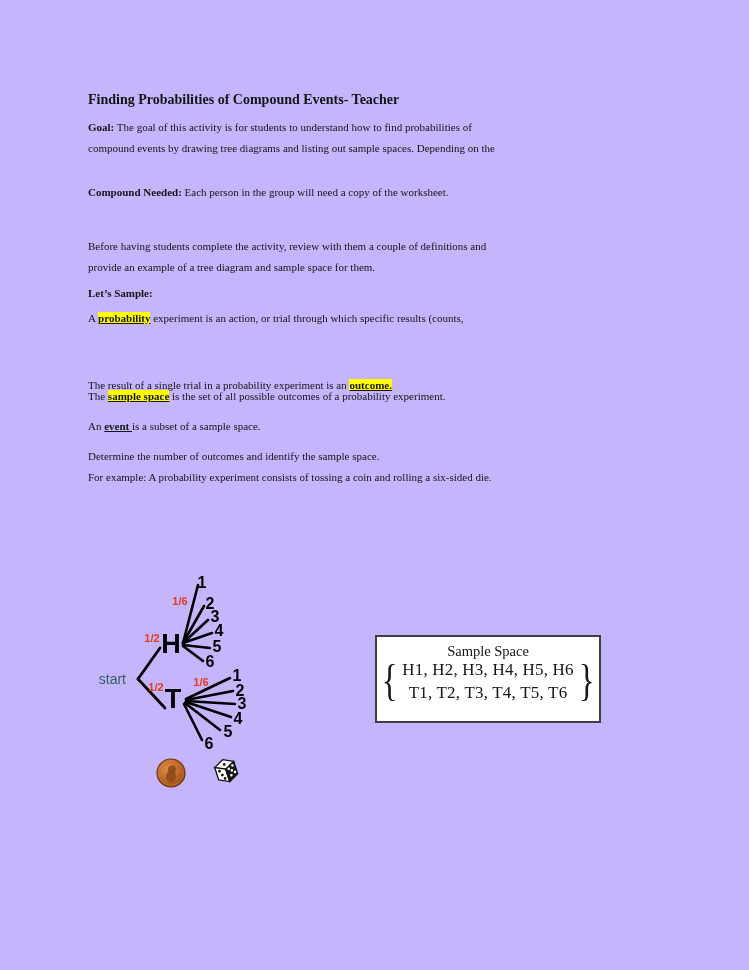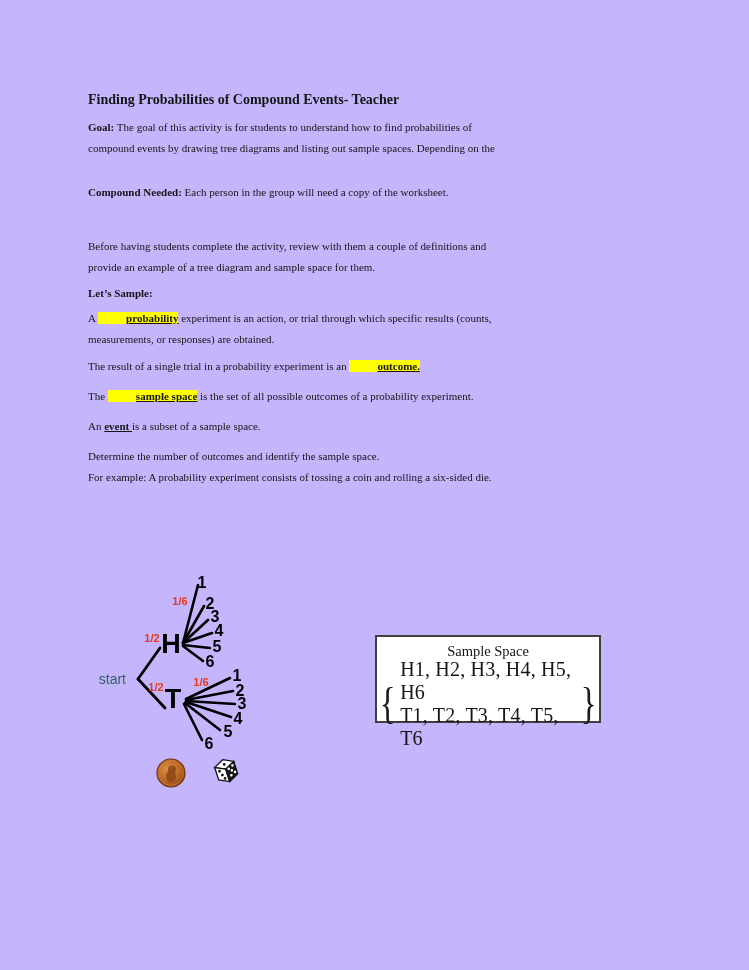--- a/index.html
+++ b/index.html
@@ -3,33 +3,33 @@
 <meta charset="utf-8">
 <style>
   html,body{margin:0;padding:0;background:#e9e9e9;}
   .page{
     position:relative;width:749px;height:970px;background:#c4b5fd;
     font-family:"Liberation Serif", serif;color:#151515;overflow:hidden;margin:0 auto;
   }
   .blk{position:absolute;left:88px;font-size:11px;line-height:21px;white-space:nowrap;}
   .ln{height:21px;}
   b{font-weight:bold;}
-  .hl{background:#ffff00;font-weight:bold;text-decoration:underline;padding-left:28px;}
+  .hl{background:#ffff00;font-weight:bold;text-decoration:underline;}
   .ul{font-weight:bold;text-decoration:underline;}
   .tree-svg{position:absolute;left:80px;top:565px;}
   .ssbox{
     position:absolute;left:375px;top:635px;width:226px;height:88px;
     box-sizing:border-box;border:2px solid #3f3f3f;background:#ffffff;
     display:flex;flex-direction:column;align-items:center;
   }
   .ssbox .sstitle{font-size:14.5px;margin-top:6px;line-height:17px;}
   .ssrowwrap{display:flex;align-items:center;justify-content:center;margin-top:-2px;}
   .brace{font-size:44px;font-weight:400;line-height:44px;transform:scaleX(.75);color:#1a1a1a;}
   .sscol{display:flex;flex-direction:column;align-items:center;padding:0 2px;}
-  .ssrow{font-size:20px;line-height:23px;letter-spacing:.2px;}
+  .ssrow{font-size:17px;line-height:23px;letter-spacing:.2px;}
 </style>
 </head>
 <body>
 
 <div class="page">
 
   <div class="blk" style="top:89px;font-size:14px;font-weight:bold;">Finding Probabilities of Compound Events- Teacher</div>
 
   <div class="blk" style="top:117px;">
     <div class="ln"><b>Goal:</b><span> The goal of this activity is for students to understand how to find probabilities of</span></div>
@@ -42,24 +42,23 @@
 
   <div class="blk" style="top:236px;font-weight:normal;">
     <div class="ln">Before having students complete the activity, review with them a couple of definitions and</div>
     <div class="ln">provide an example of a tree diagram and sample space for them.</div>
   </div>
 
   <div class="blk" style="top:283px;font-weight:bold;">Let’s Sample:</div>
 
   <div class="blk" style="top:308px;">
     <div class="ln"><span>A </span><span class="hl">probability</span><span> experiment is an action, or trial through which specific results (counts,</span></div>
-    <div class="ln">measurements, or responses) are obtained.</div>
   </div>
 
-  <div class="blk" style="top:356px;text-align:center;">
+  <div class="blk" style="top:375px;text-align:center;">
     <div class="ln"><span>The result of a single trial in a probability experiment is an </span><span class="hl">outcome.</span></div>
   </div>
 
   <div class="blk" style="top:386px;">
     <div class="ln"><span>The </span><span class="hl">sample space</span><span> is the set of all possible outcomes of a probability experiment.</span></div>
   </div>
 
   <div class="blk" style="top:416px;">
     <div class="ln"><span>An </span><span class="ul">event </span><span>is a subset of a sample space.</span></div>
   </div>

